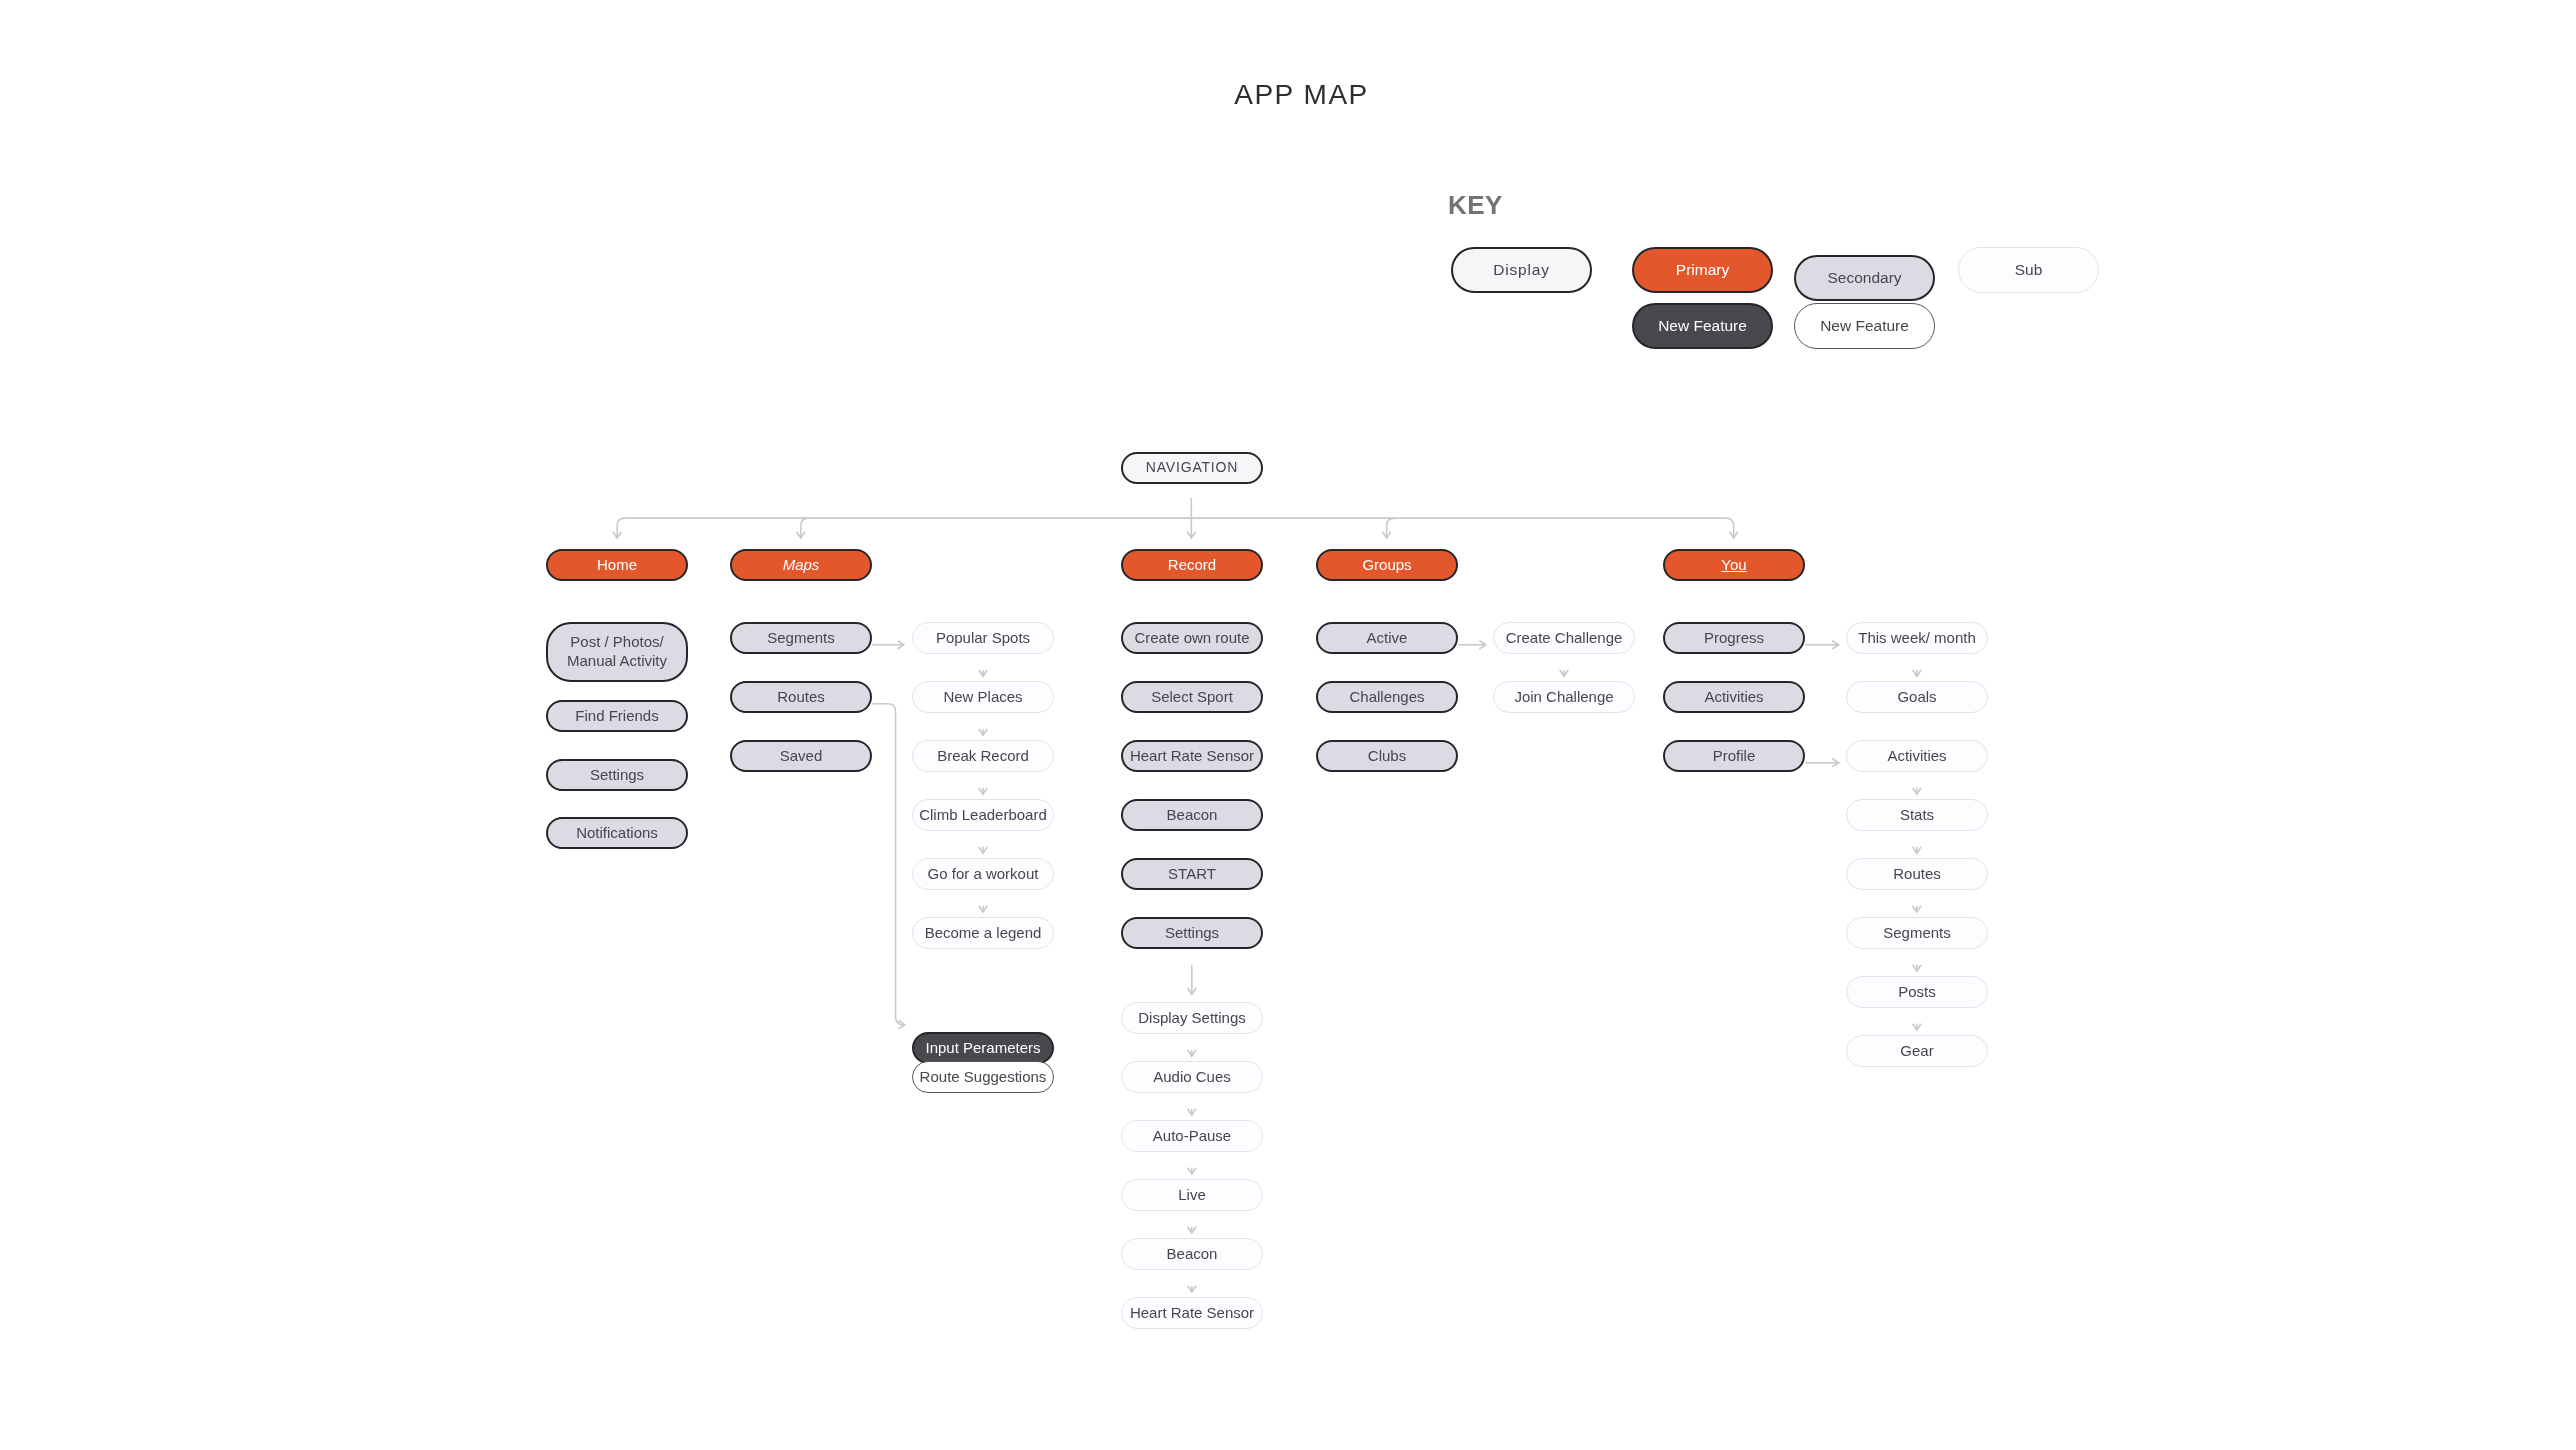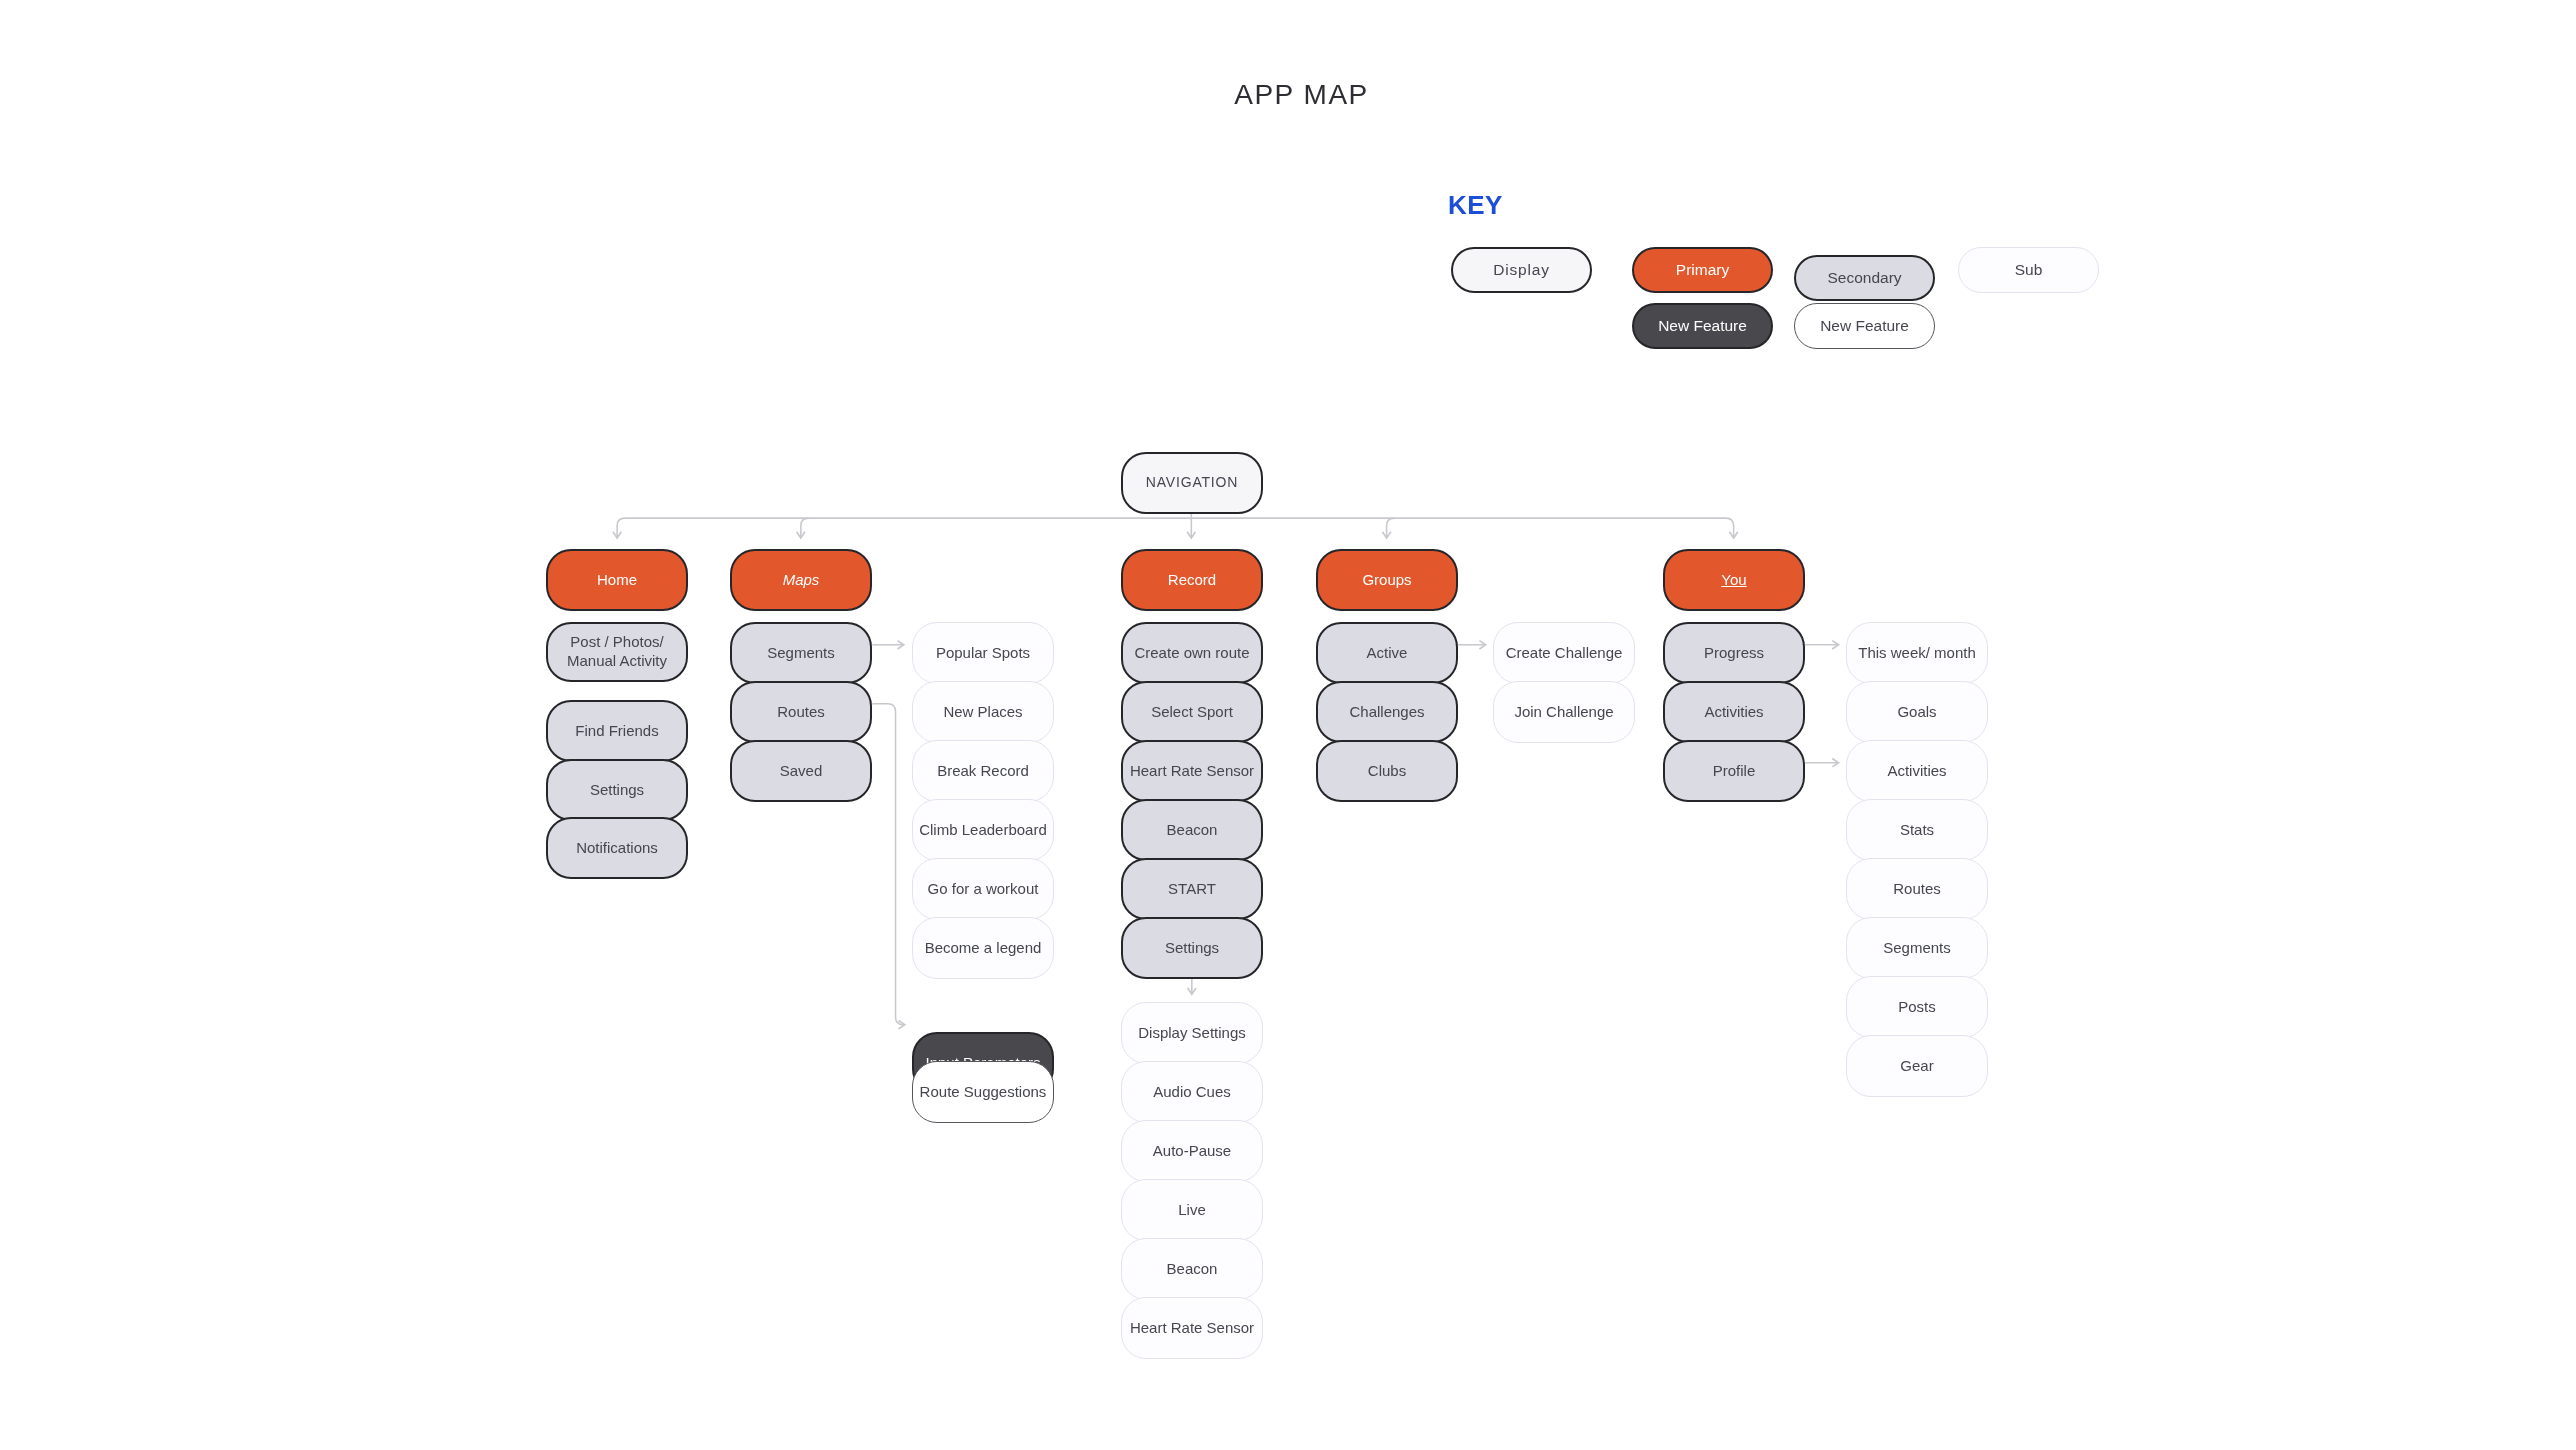--- a/index.html
+++ b/index.html
@@ -6,24 +6,24 @@
   .canvas{
     position:relative;width:2576px;height:1450px;background:#ffffff;overflow:hidden;
     font-family:"Liberation Sans","DejaVu Sans",sans-serif;
   }
   .page-title{
     position:absolute;left:1166px;top:79px;width:271px;text-align:center;
     font-size:28px;font-weight:500;letter-spacing:1.5px;color:#2d2d33;
   }
   .key-heading{
     position:absolute;left:1448px;top:190px;
-    font-size:26px;font-weight:700;letter-spacing:0.5px;color:#1d4ed8;
+    font-size:26px;font-weight:700;letter-spacing:0.5px;color:#737373;
   }
   .node{
-    position:absolute;box-sizing:border-box;width:142px;height:62px;
+    position:absolute;box-sizing:border-box;width:142px;height:32px;
     display:flex;align-items:center;justify-content:center;text-align:center;
     border-radius:25px;font-size:15px;line-height:1.25;color:var(--text_dark);
     padding:1.9px 4.8px;
   }
   .t-category{background:var(--category_fill);border:2.4px solid var(--node_border);font-size:14px;letter-spacing:0.8px;}
   .t-primary{background:var(--primary);border:2.4px solid var(--node_border);color:var(--text_light);}
   .t-secondary{background:var(--secondary_fill);border:2.4px solid var(--node_border);}
   .t-sub{background:var(--sub_fill);border:1.5px solid var(--sub_border);}
   .t-new-dark{background:var(--dark_fill);border:2.4px solid var(--node_border);color:var(--text_light);}
   .t-new-outline{background:#ffffff;border:1.9px solid var(--outline_border);}

